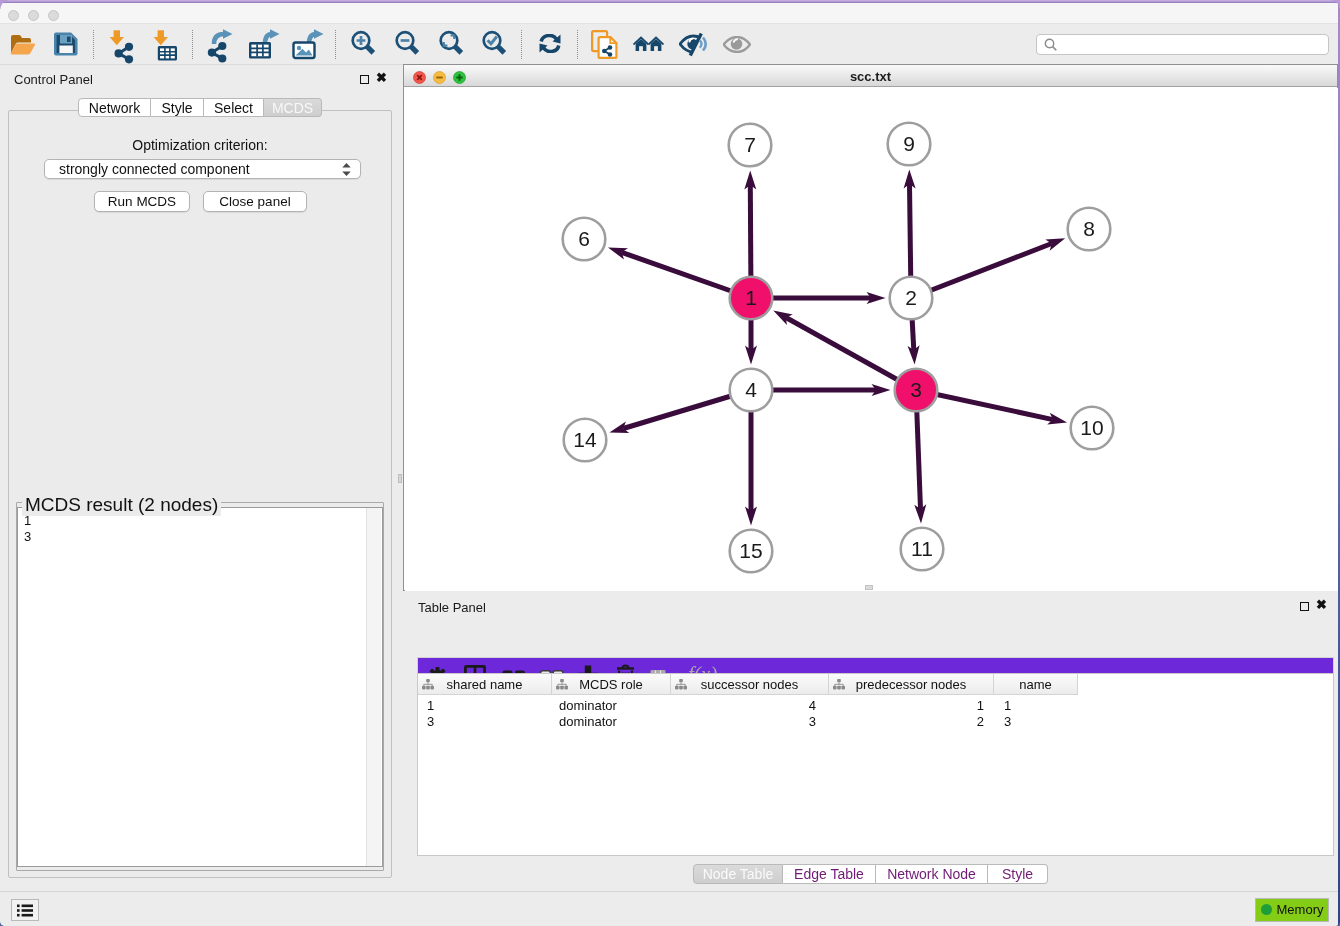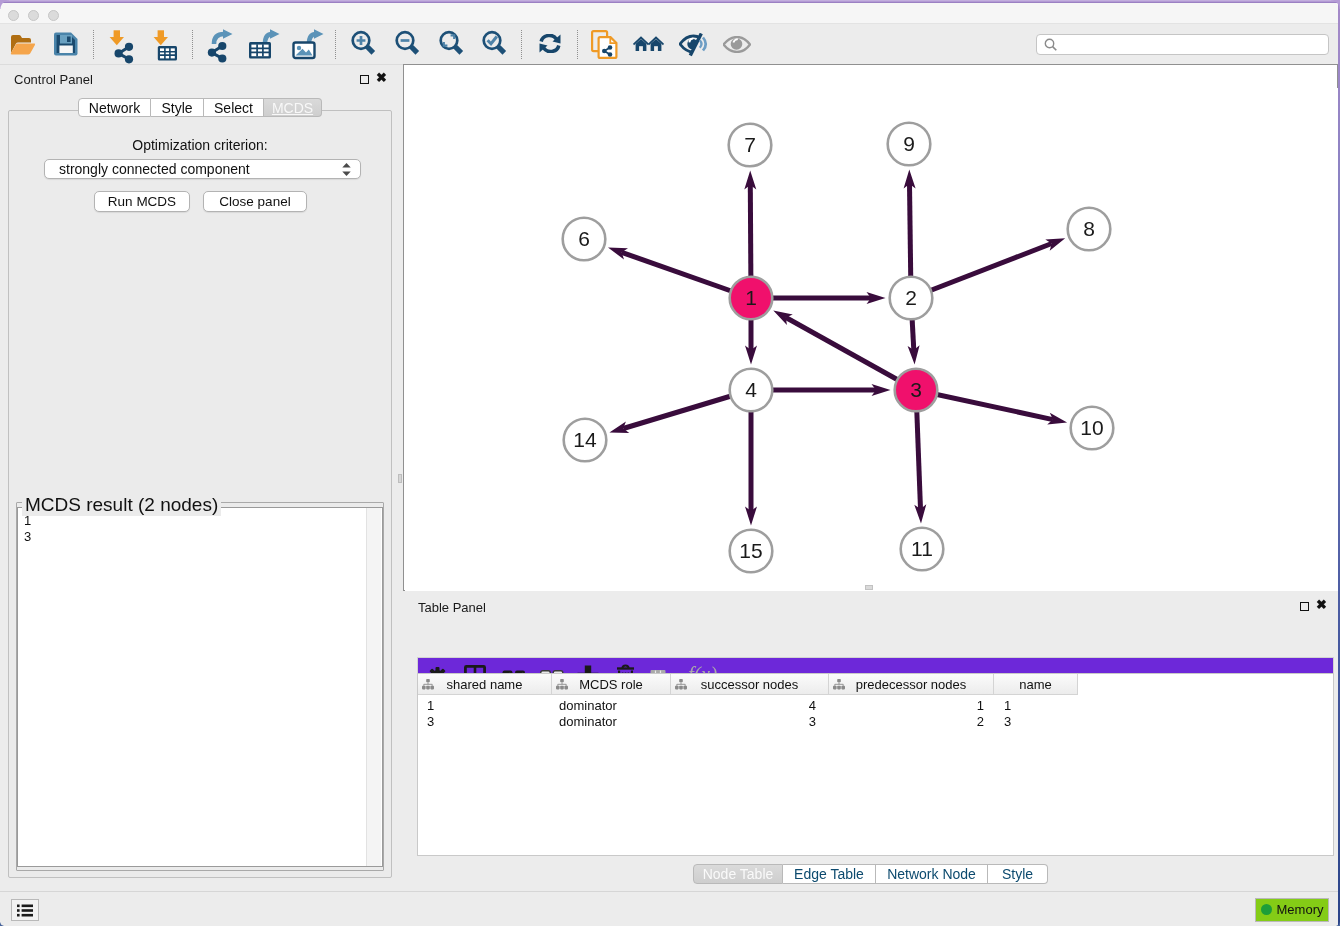--- a/index.html
+++ b/index.html
@@ -42,21 +42,21 @@
 .xbtn { position:absolute; font-size:13px; font-weight:700; color:#111; line-height:10px; }
 
 
 #cpanel-title { left:14px; top:72px; font-size:13px; color:#1a1a1a; }
 #cp-inner { left:8px; top:110px; width:384px; height:768px; background:#ebebeb;
   border:1px solid #c0c0c0; border-radius:2px; }
 .cptab { position:absolute; top:98px; height:19px; background:#fff;
   border:1px solid #b9b9b9; font-size:14px; color:#111; text-align:center;
   line-height:18px; z-index:5; }
 #tab-mcds { background:linear-gradient(#dadada,#cecece); color:#f8f8f8;
-  border-radius:0 4px 4px 0;text-decoration:underline; }
+  border-radius:0 4px 4px 0; }
 #opt-label { left:0px; top:137px; width:400px; text-align:center; font-size:14px; color:#111; }
 #combo { left:44px; top:159px; width:317px; height:20px; background:#fff;
   border:1px solid #b3b3b3; border-radius:5px; font-size:14px; color:#111;
   line-height:18px; padding-left:14px; box-shadow:0 1px 1px rgba(0,0,0,.08); }
 .btn { position:absolute; top:191px; height:21px; background:#fff;
   border:1px solid #b3b3b3; border-radius:5px; font-size:13.5px; color:#111;
   text-align:center; line-height:19px; box-shadow:0 1px 1px rgba(0,0,0,.08); }
 #mcds-group { left:16px; top:502px; width:368px; height:369px;
   border:1px solid #a9a9a9; border-radius:1px; }
 #mcds-legend { left:22px; top:494px; background:#ebebeb; padding:0 3px;
@@ -81,21 +81,21 @@
 #tp-toolbar { left:417px; top:629px; width:917px; height:38px; background:#6d28d9;
   border:1px solid #d2d2d2;margin-top:28px; }
 #tp-table { left:417px; top:673px; width:917px; height:183px; background:#fff;
   border:1px solid #c9c9c9; }
 #tp-header { position:absolute; left:0; top:0; width:660px; height:21px;
   background:linear-gradient(#fbfbfb,#ececec); border-bottom:1px solid #d4d4d4; }
 .hcol { position:absolute; top:0; height:21px; border-right:1px solid #d4d4d4;
   font-size:13px; color:#111; text-align:center; line-height:21px; }
 .cell { position:absolute; font-size:13px; color:#111; }
 .btab { position:absolute; top:864px; height:20px; background:#fff;
-  border:1px solid #b9b9b9; font-size:14px; color:#0c4a6e;
+  border:1px solid #b9b9b9; font-size:14px; color:#701a75;
   text-align:center; line-height:19px; }
 #btab-node { background:linear-gradient(#dadada,#cecece); color:#fafafa;
   border-radius:4px 0 0 4px; }
 #btab-motifs { border-radius:0 4px 4px 0; }
 
 
 #statusbar { left:0; top:891px; width:1340px; height:35px; background:#ececec;
   border-top:1px solid #d6d6d6; }
 #listbtn { position:absolute; left:11px; top:7px; width:28px; height:22px;
   background:#f2f2f2; border:1px solid #b9b9b9; }
@@ -262,20 +262,31 @@
   </svg>
 </div>
 <div class="btn" style="left:94px; width:96px;">Run MCDS</div>
 <div class="btn" style="left:203px; width:104px;">Close panel</div>
 <div class="abs" id="mcds-group"></div>
 <div class="abs" id="mcds-text">1<br>3</div>
 <div class="abs" id="mcds-scroll"></div>
 <div class="abs" id="mcds-legend">MCDS result (2 nodes)</div>
 
 <div class="abs" id="netwin">
+  <div class="abs" id="nettitle">
+    <svg style="position:absolute;left:9px;top:6px;" width="54" height="13" viewBox="0 0 54 13">
+      <circle cx="6.5" cy="6.5" r="6" fill="#f2564c" stroke="#d4473c" stroke-width="0.8"></circle>
+      <path d="M4.2,4.2 L8.8,8.8 M8.8,4.2 L4.2,8.8" stroke="#8c150c" stroke-width="1.7"></path>
+      <circle cx="26.5" cy="6.5" r="6" fill="#f5bc44" stroke="#dfa32e" stroke-width="0.8"></circle>
+      <path d="M23.3,6.5 H29.7" stroke="#9a6003" stroke-width="1.9"></path>
+      <circle cx="46.5" cy="6.5" r="6" fill="#2fc13e" stroke="#27a834" stroke-width="0.8"></circle>
+      <path d="M43.3,6.5 H49.7 M46.5,3.3 V9.7" stroke="#07650f" stroke-width="1.9"></path>
+    </svg>
+    <div class="t">scc.txt</div>
+  </div>
   <div class="abs" id="netcanvas">
     <svg width="933" height="503" viewBox="405 88 933 503" style="position:absolute;left:0;top:0;">
       <g stroke="#390c3c" stroke-width="5">
         <line x1="751.0" y1="298.0" x2="750.3" y2="185.0"></line>
         <line x1="751.0" y1="298.0" x2="621.7" y2="252.3"></line>
         <line x1="751.0" y1="298.0" x2="871.0" y2="298.0"></line>
         <line x1="751.0" y1="298.0" x2="751.0" y2="350.0"></line>
         <line x1="911.0" y1="298.0" x2="909.5" y2="184.0"></line>
         <line x1="911.0" y1="298.0" x2="1051.7" y2="243.5"></line>
         <line x1="911.0" y1="298.0" x2="913.8" y2="350.1"></line>

